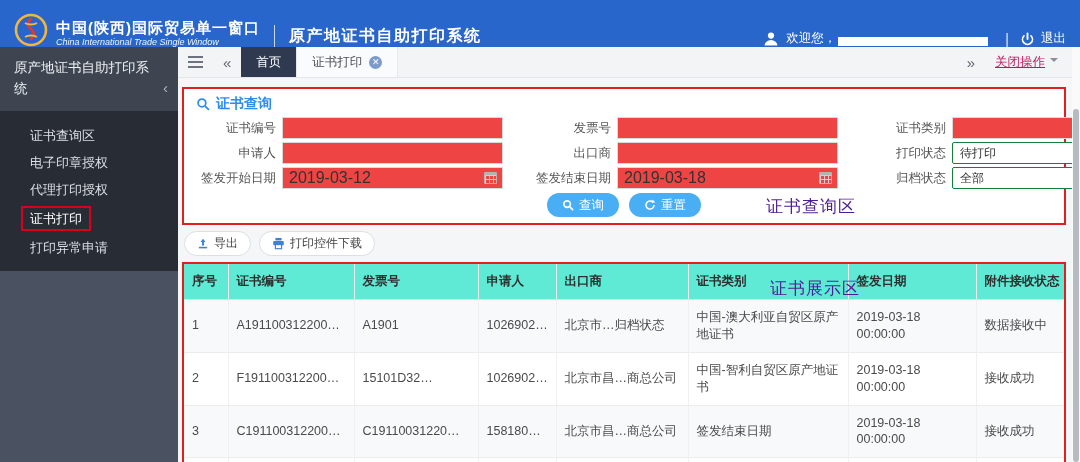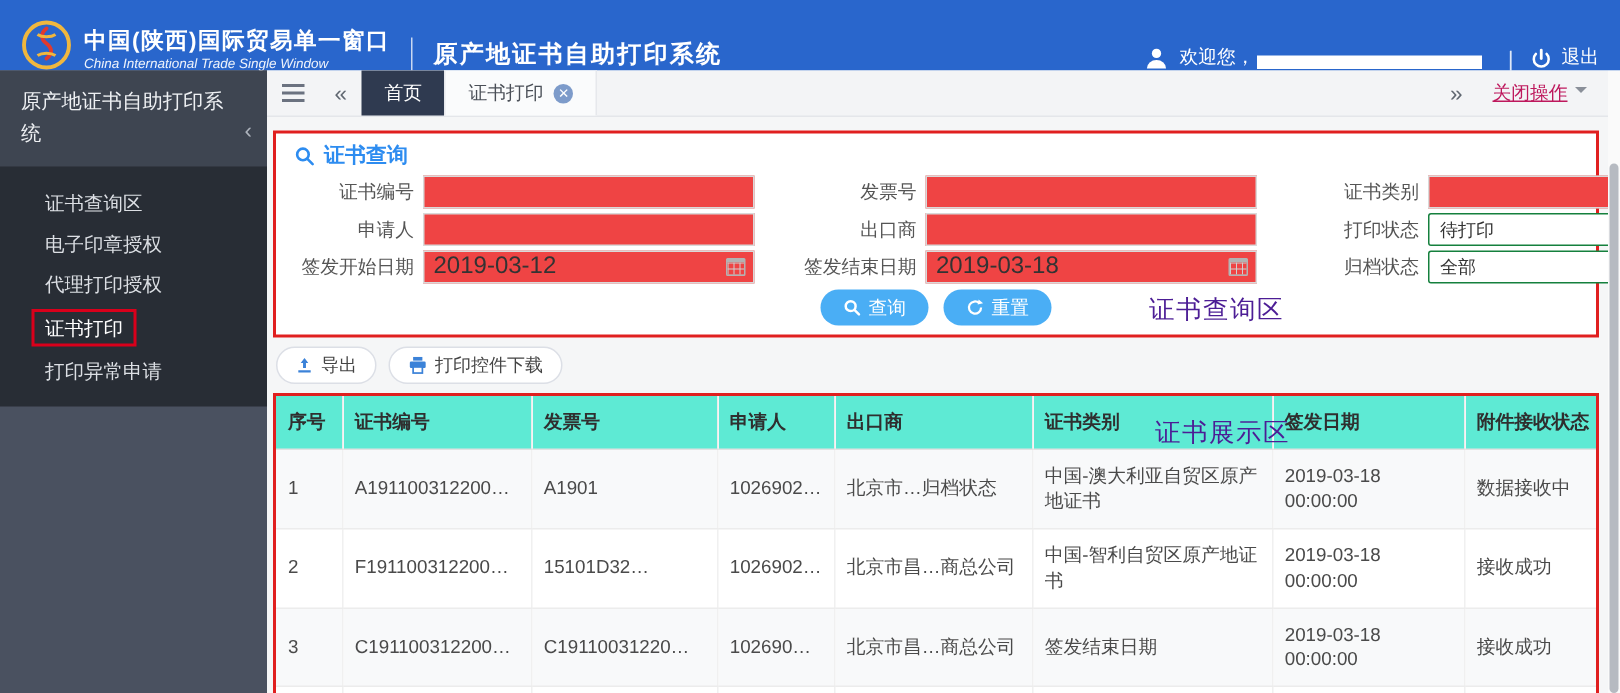--- a/index.html
+++ b/index.html
@@ -346,21 +346,21 @@
                   <td>北京市昌…商总公司</td>
                   <td>中国-智利自贸区原产地证书</td>
                   <td>2019-03-18 00:00:00</td>
                   <td>接收成功</td>
                 </tr>
 
                 <tr class="data-row">
                   <td>3</td>
                   <td>C191100312200…</td>
                   <td>C19110031220…</td>
-                  <td>102690…</td>
+                  <td>158180…</td>
                   <td>北京市昌…商总公司</td>
                   <td>签发结束日期</td>
                   <td>2019-03-18 00:00:00</td>
                   <td>接收成功</td>
                 </tr>
 
                 <tr class="data-row">
                   <td>4</td>
                   <td>B191100312200…</td>
                   <td>B191100312200…</td>

